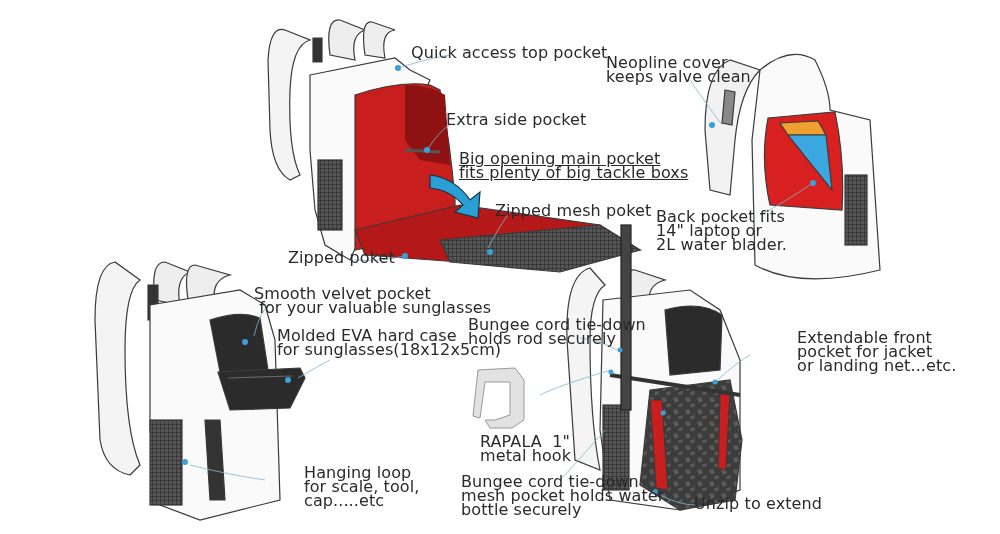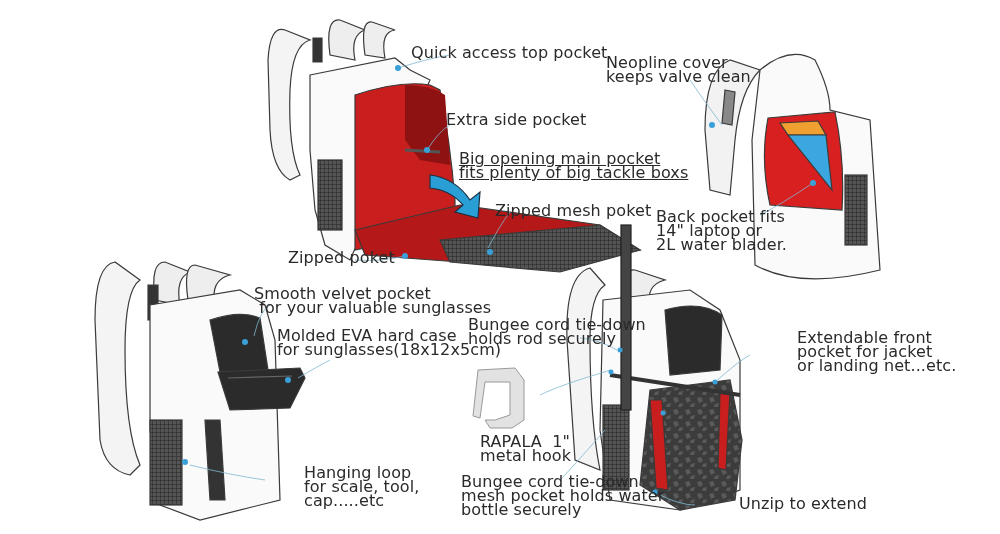--- a/index.html
+++ b/index.html
@@ -144,13 +144,13 @@
 <div class="label" style="left:468px;top:318px;">Bungee cord tie-down
 holds rod securely</div>
 <div class="label" style="left:480px;top:435px;">RAPALA  1"
 metal hook</div>
 <div class="label" style="left:461px;top:475px;">Bungee cord tie-down
 mesh pocket holds water
 bottle securely</div>
 <div class="label" style="left:797px;top:331px;">Extendable front
 pocket for jacket
 or landing net...etc.</div>
-<div class="label" style="left:694px;top:497px;margin-left:45px;">Unzip to extend</div>
+<div class="label" style="left:694px;top:497px;">Unzip to extend</div>
 
 </body></html>

